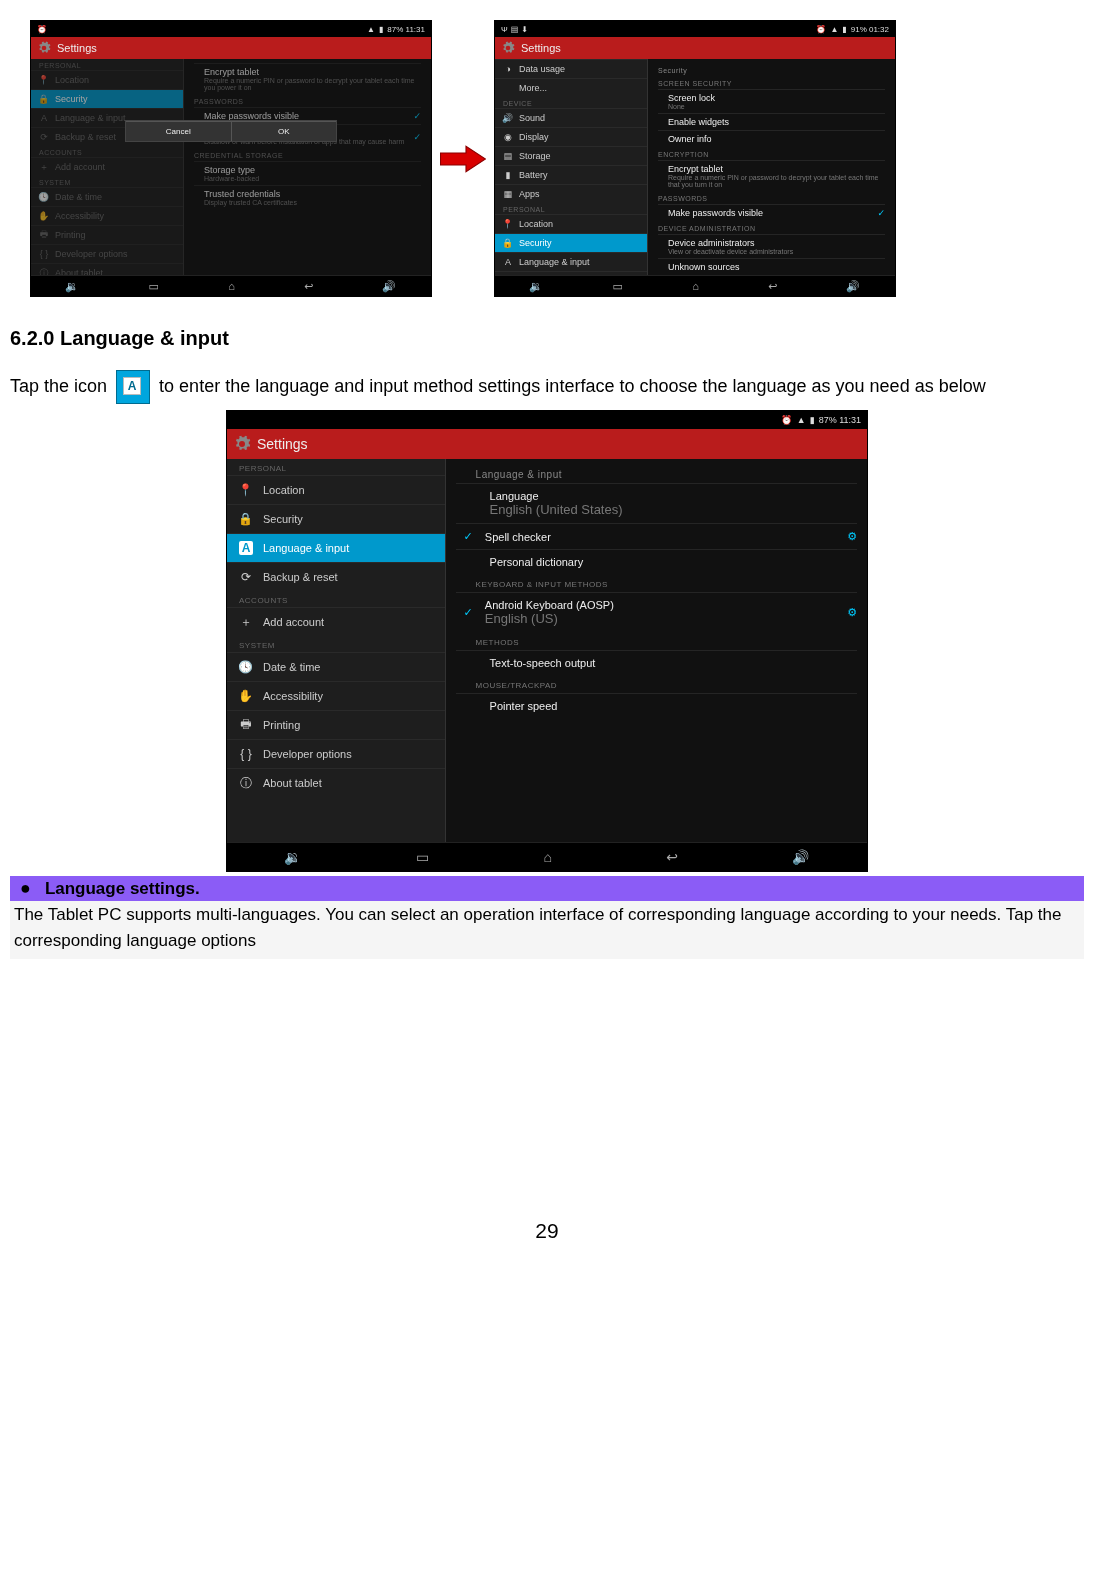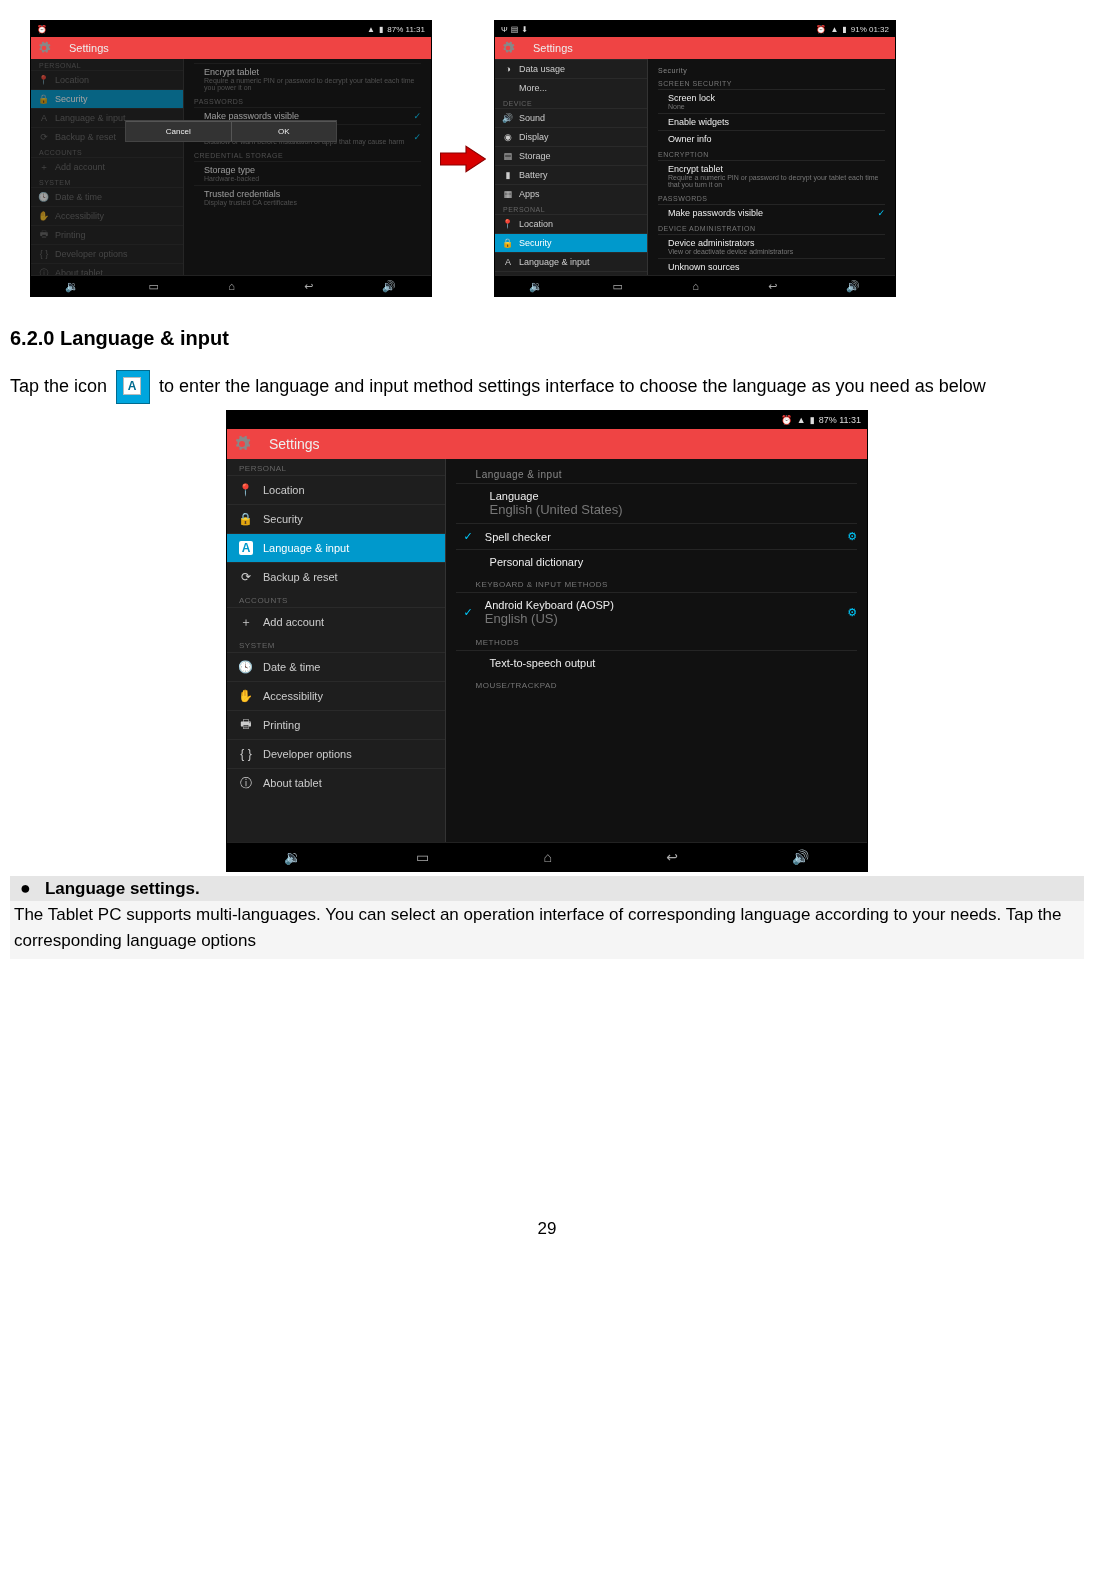--- a/index.html
+++ b/index.html
@@ -33,24 +33,24 @@
     align-items:center;
     gap:4px;
     padding:0 6px;
     font-size:8px;
     color:#ddd;
   }
   .shot.large .statusbar{height:18px;font-size:9px;}
   .status-left{margin-right:auto;display:flex;gap:3px;}
   .settingsheader{
     height:22px;
-    background:#ef4444;
+    background:#b91c1c;
     display:flex;
     align-items:center;
-    gap:18px;
+    gap:6px;
     padding:0 6px;
     font-size:11px;
     color:#eee;
   }
   .shot.large .settingsheader{height:30px;font-size:14px;}
   .gear{
     width:14px;height:14px;display:inline-block;
   }
   .shot.large .gear{width:18px;height:18px;}
   .body{
@@ -175,33 +175,33 @@
   .inline-icon::after{
     content:"A";
     position:absolute;
     left:6px;top:6px;width:16px;height:16px;
     background:#fff;border:1px solid #bbb;
     font:bold 12px/16px Arial;
     text-align:center;color:#006b8f;
   }
   .bullet-head{
     font-size:17px;font-weight:bold;
-    background:#e5e5e5;
+    background:#8b5cf6;
     padding:2px 0 2px 4px;
     margin-top:4px;
   }
   .bullet-dot{font-size:18px;margin-right:14px;margin-left:6px;}
   .body-text{
     font-size:17px;line-height:1.55;
     background:#f5f5f5;
     padding:1px 4px 4px 4px;
   }
   .page-number{
     text-align:center;
-    font-size:17px;
+    font-size:21px;
     margin-top:260px;
   }
   .toprow{
     display:flex;
     align-items:center;
     gap:6px;
     margin-left:20px;
   }
   .center-shot{
     display:flex;justify-content:center;margin-top:6px;
@@ -514,20 +514,23 @@
           <div class="drow">
               <span class="chk">✓</span>
               <span><span class="main">Android Keyboard (AOSP)</span><span class="sub">English (US)</span></span>
               <span class="right tune">⚙</span>
             </div>
           <div class="dsect">METHODS</div>
           <div class="drow">
               <span class="main">Text-to-speech output</span>
             </div>
           <div class="dsect">MOUSE/TRACKPAD</div>
+          <div class="drow">
+              <span class="main">Pointer speed</span>
+            </div>
         </div>
       </div>
       <div class="navbar">
         <span class="nav-icon">🔉</span>
         <span class="nav-icon">▭</span>
         <span class="nav-icon">⌂</span>
         <span class="nav-icon">↩</span>
         <span class="nav-icon">🔊</span>
       </div>
     </div>

